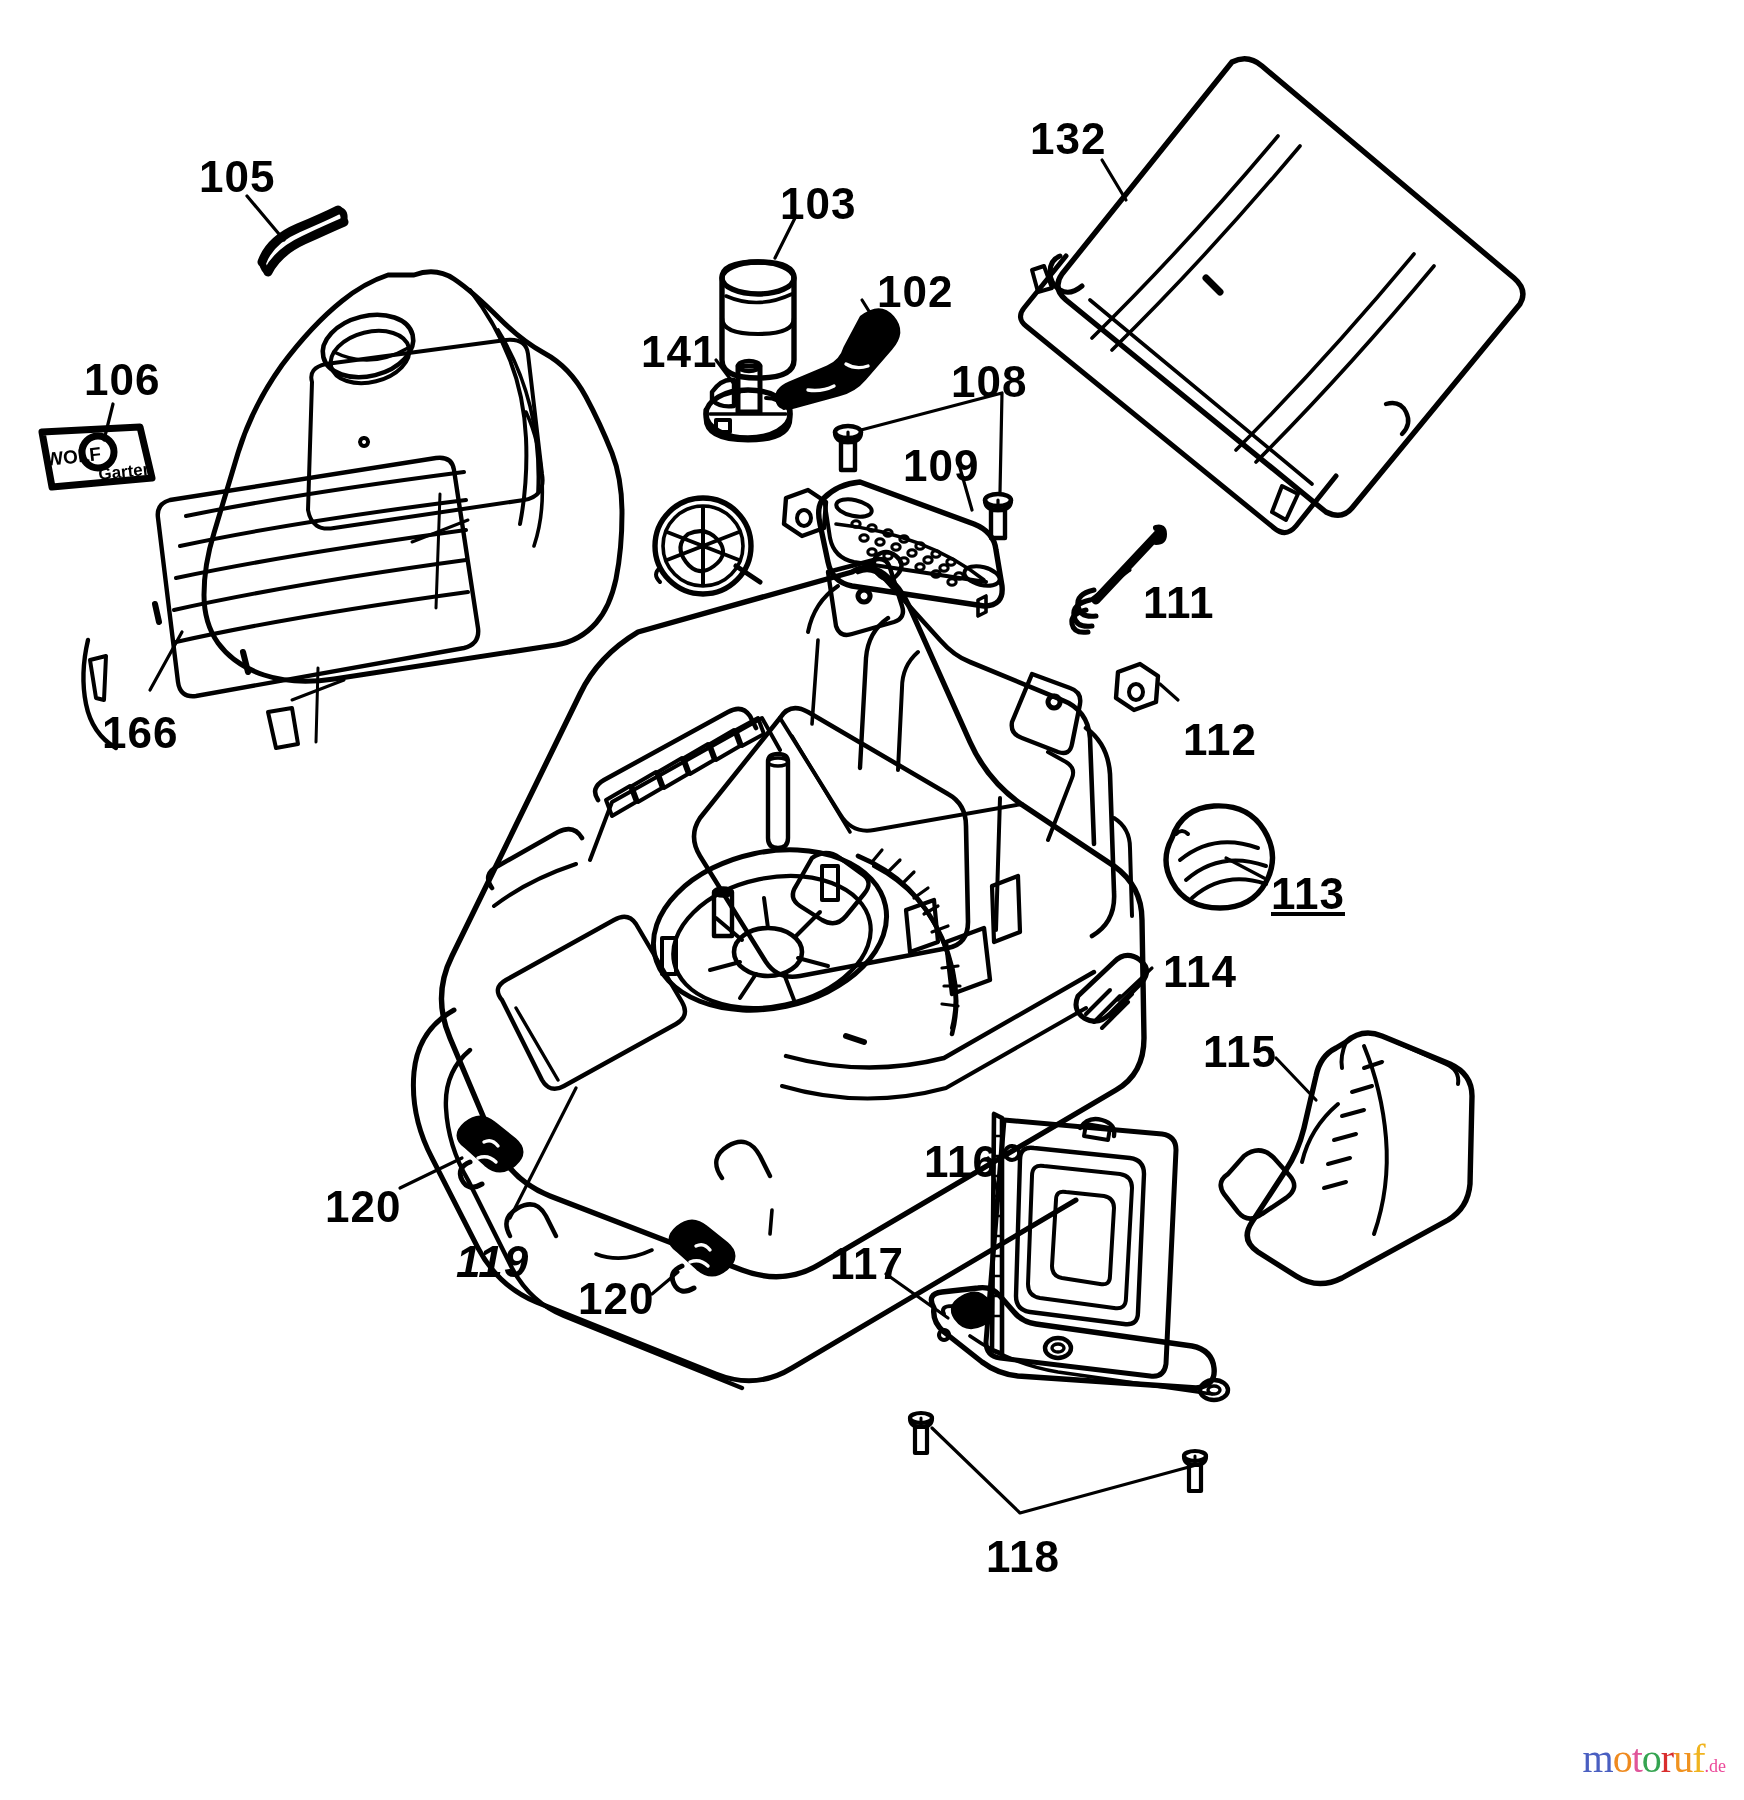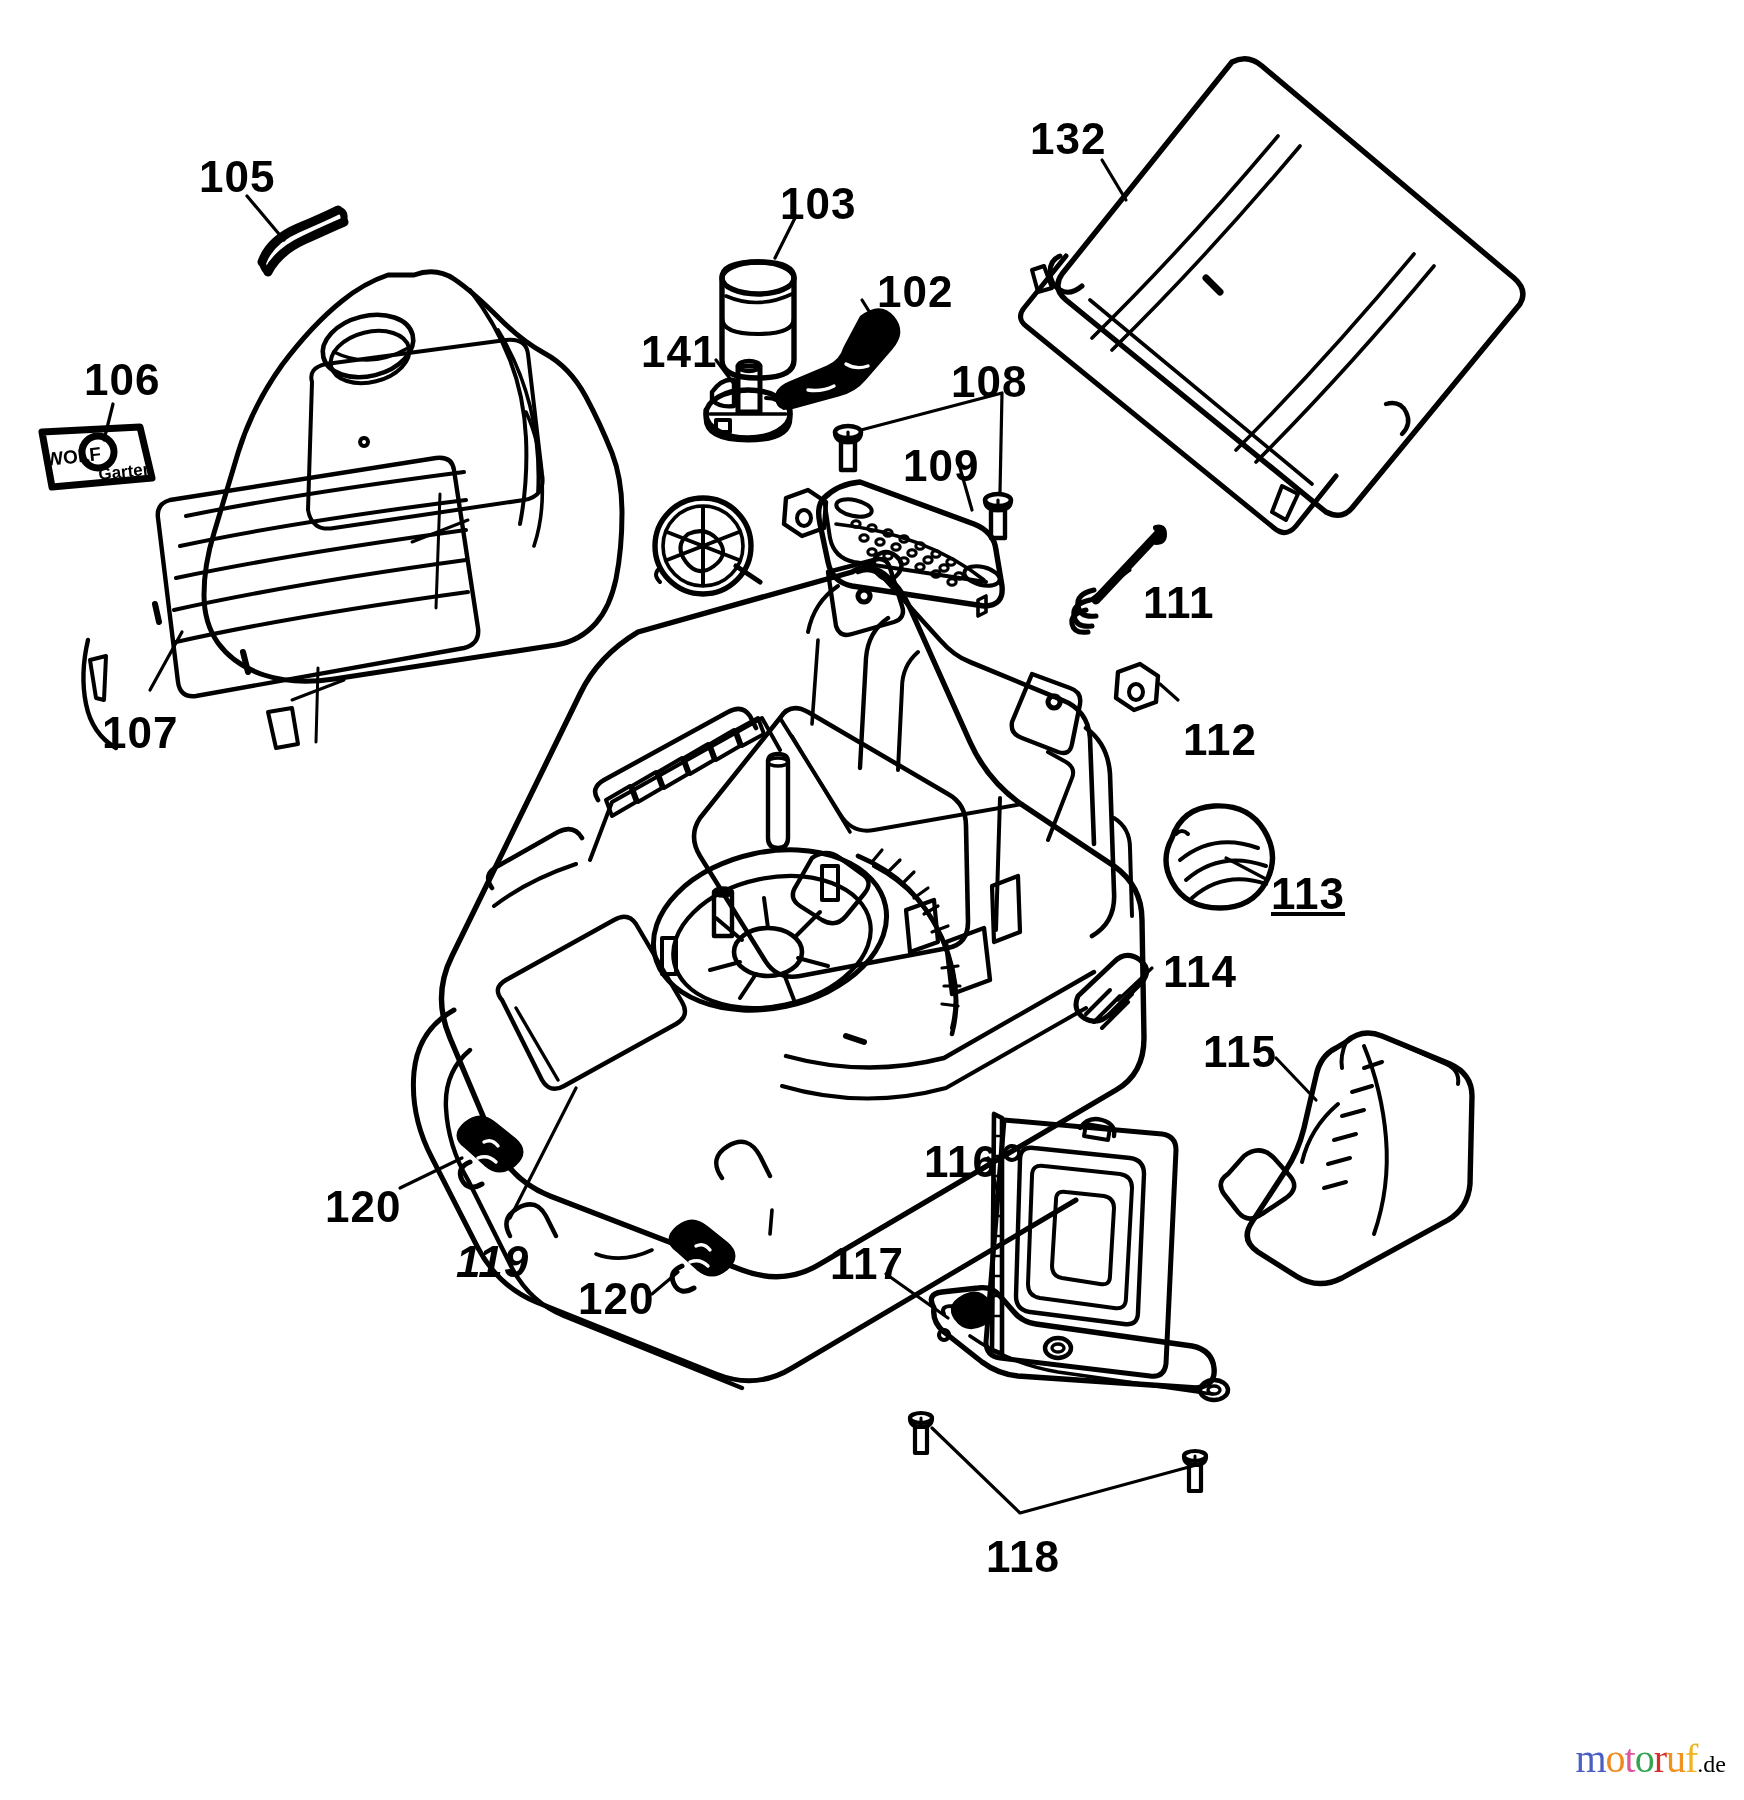--- a/index.html
+++ b/index.html
@@ -5,21 +5,21 @@
   html,body{margin:0;padding:0;background:#ffffff;}
   body{width:1744px;height:1800px;position:relative;
        font-family:"Liberation Sans", sans-serif;overflow:hidden;}
   #sheet{position:absolute;left:0;top:0;width:1744px;height:1800px;background:#fff;}
   svg.art{position:absolute;left:0;top:0;width:1744px;height:1800px;}
   .callout{position:absolute;font-weight:bold;font-size:44px;color:#000;
            letter-spacing:1px;white-space:nowrap;line-height:1;}
   .wm{position:absolute;right:18px;bottom:18px;font-family:"Liberation Serif",serif;
       font-size:40px;font-weight:normal;letter-spacing:-1px;}
   .wm span{display:inline-block;}
-  .wm .suffix{font-size:24px;color:#000000;letter-spacing:0;}
+  .wm .suffix{font-size:18px;color:#ec4899;letter-spacing:0;}
 </style>
 </head>
 <body>
 
 <div id="sheet">
 
   <svg class="art" viewBox="0 0 1744 1800">
     <g fill="none" stroke="#000" stroke-width="4.2" stroke-linecap="round" stroke-linejoin="round">
 
       <g>
@@ -459,21 +459,21 @@
       <text x="99" y="480" font-size="17" transform="rotate(-6 99 480)">Garten</text>
     </g>
   </svg>
 
   <div class="callout" style="left:1030px;top:117px;">132</div>
   <div class="callout" style="left:877px;top:270px;">102</div>
   <div class="callout" style="left:780px;top:182px;">103</div>
   <div class="callout" style="left:641px;top:330px;">141</div>
   <div class="callout" style="left:199px;top:155px;">105</div>
   <div class="callout" style="left:84px;top:358px;">106</div>
-  <div class="callout" style="left:102px;top:711px;">107</div>
+  <div class="callout" style="left:102px;top:711px;">166</div>
   <div class="callout" style="left:951px;top:360px;">108</div>
   <div class="callout" style="left:903px;top:444px;">109</div>
   <div class="callout" style="left:1143px;top:581px;">111</div>
   <div class="callout" style="left:1183px;top:718px;">112</div>
   <div class="callout" style="left:1271px;top:872px;text-decoration:underline;">113</div>
   <div class="callout" style="left:1163px;top:950px;">114</div>
   <div class="callout" style="left:1203px;top:1030px;">115</div>
   <div class="callout" style="left:924px;top:1140px;">116</div>
   <div class="callout" style="left:830px;top:1242px;">117</div>
   <div class="callout" style="left:986px;top:1535px;">118</div>

